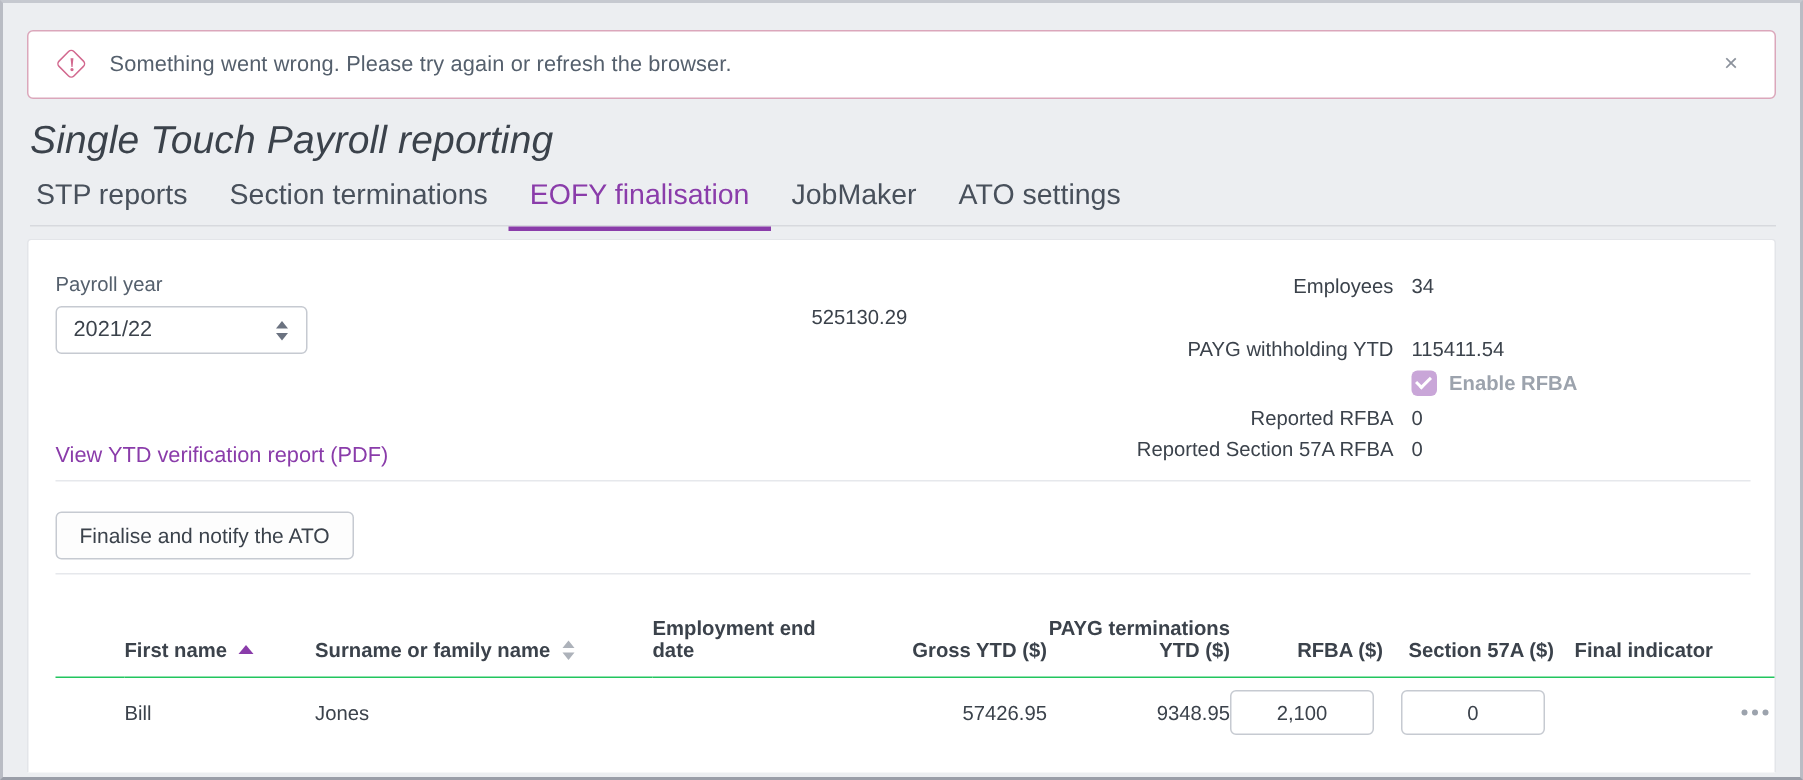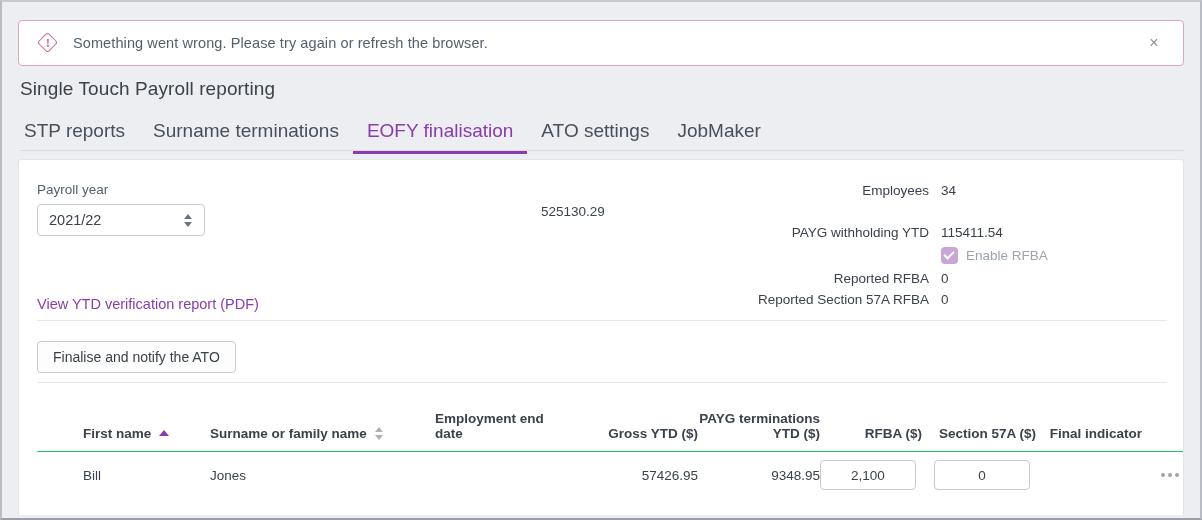--- a/index.html
+++ b/index.html
@@ -90,24 +90,25 @@
     font-size: 16px;
     cursor: pointer;
     user-select: none;
   }
 
   
   .page-title {
     position: absolute;
     left: 18px;
     top: 76px;
-    font-size: 19px;
+    font-size: 26px;
     font-weight: 400;
     color: #3b424b;
     letter-spacing: .1px;
+    font-style: italic;
   }
 
   
   .tabs {
     position: absolute;
     left: 18px;
     top: 118px;
     width: 1164px;
     height: 30px;
     display: flex;
@@ -266,20 +267,21 @@
     top: 7px;
     width: 10px;
     height: 2.5px;
     background: #ffffff;
     border-radius: 1px;
   }
   .rfba-label {
     margin-left: 8px;
     font-size: 13.5px;
     color: #9ca3ad;
+    font-weight: bold;
   }
 
   
   .divider {
     position: absolute;
     left: 18px;
     top: 160px;
     width: 1130px;
     height: 1px;
     background: #e6e8ec;
@@ -419,24 +421,24 @@
       <div class="bang">!</div>
     </div>
     <div class="alert-text">Something went wrong. Please try again or refresh the browser.</div>
     <div class="alert-close">×</div>
   </div>
 
   <div class="page-title">Single Touch Payroll reporting</div>
 
   <div class="tabs">
     <div class="tab">STP reports</div>
-    <div class="tab">Surname terminations</div>
+    <div class="tab">Section terminations</div>
     <div class="tab active">EOFY finalisation</div>
+    <div class="tab">JobMaker</div>
     <div class="tab">ATO settings</div>
-    <div class="tab">JobMaker</div>
   </div>
 
   <div class="card">
 
     <div class="field-label">Payroll year</div>
 
     <div class="select-wrap">
       <div class="select-value">2021/22</div>
       <div class="select-arrows">
         <i class="up"></i>

